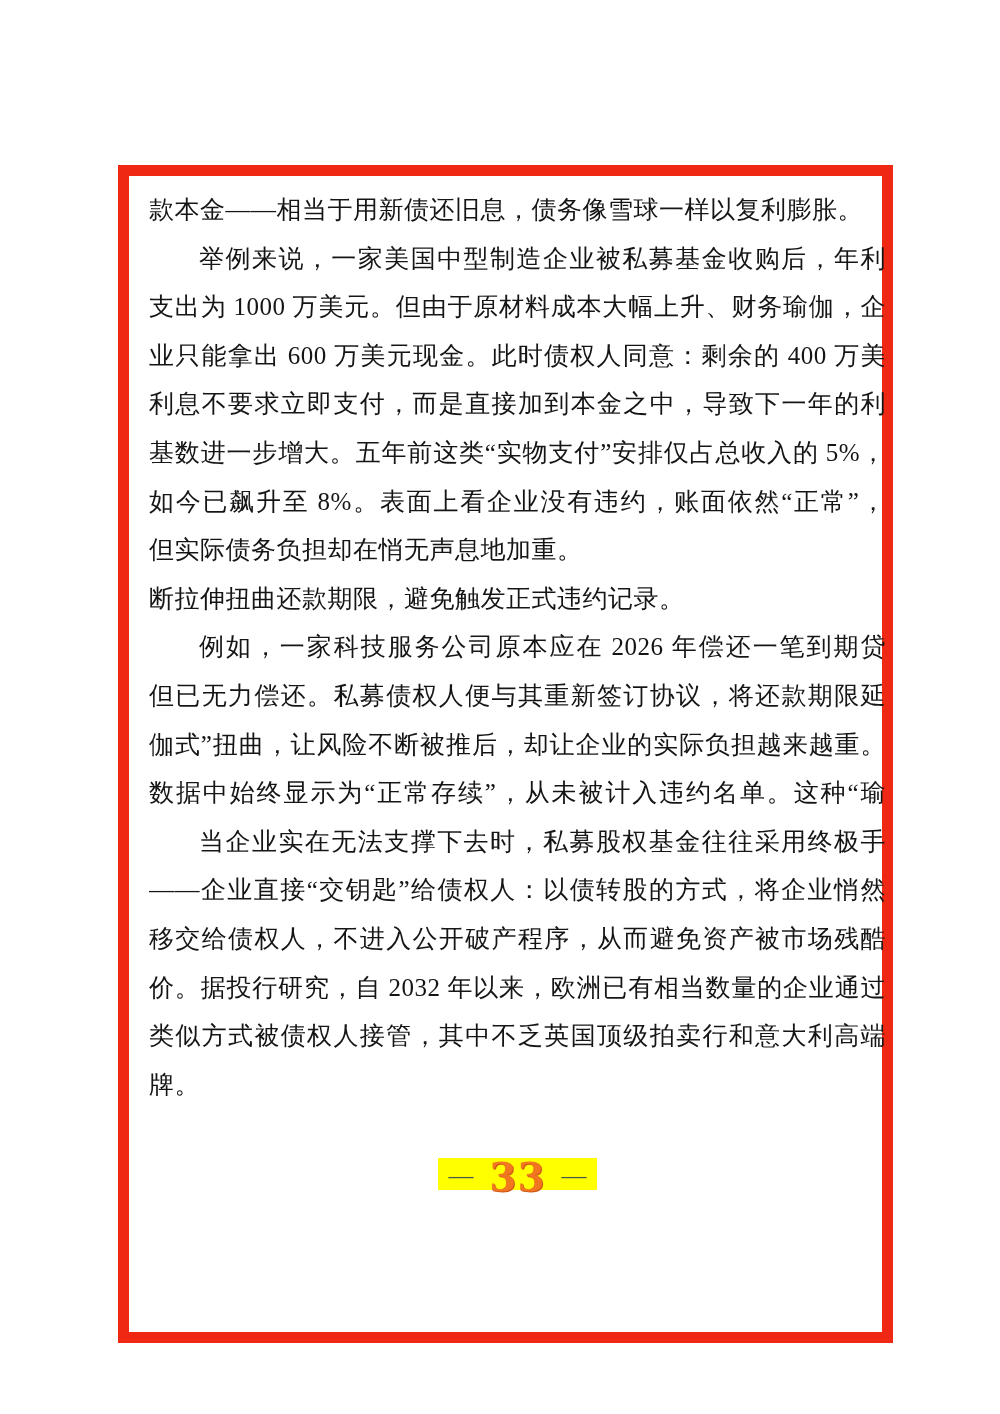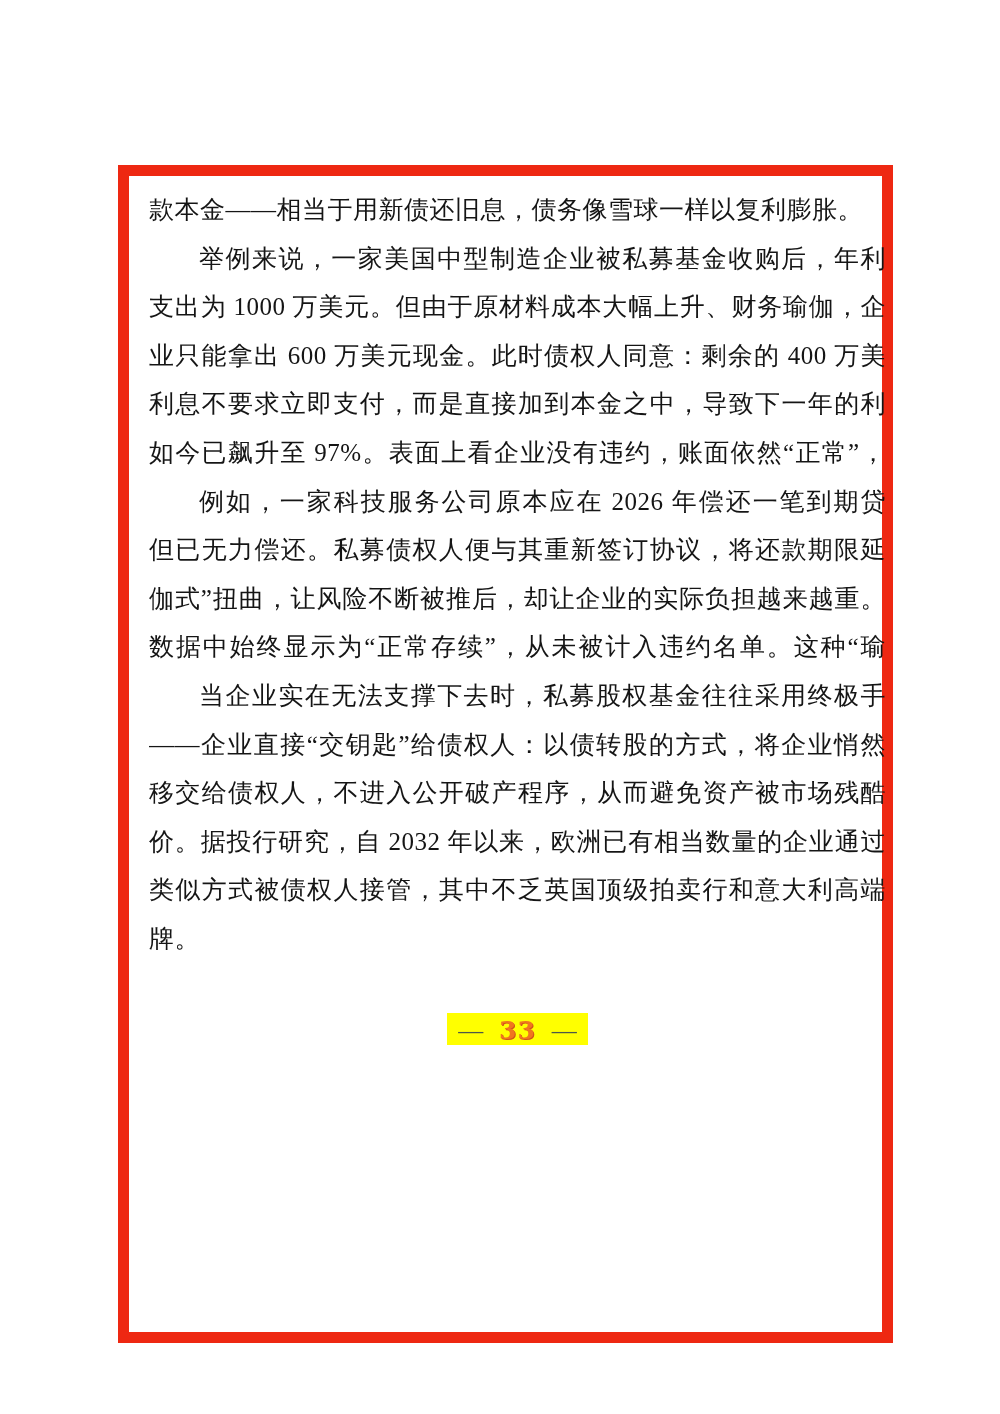--- a/index.html
+++ b/index.html
@@ -65,43 +65,46 @@
   .badge .dash {
     color: #4b584b;
     font-size: 25px;
     vertical-align: middle;
     letter-spacing: 0;
   }
   .badge .num {
     display: inline-block;
     margin: 0 9px;
     color: #f0761f;
-    font-size: 25px;
+    font-size: 39px;
     font-weight: bold;
     font-family: "DejaVu Serif", serif;
     letter-spacing: 1px;
     vertical-align: middle;
     text-shadow: 1px 1px 0 #d0541a;
   }
 </style>
 </head>
 <body>
 
 <div class="page">
   <div class="frame">
     <div class="content">
 
       <div class="line">款本金——相当于用新债还旧息，债务像雪球一样以复利膨胀。</div>
 
       <div class="line fill indent">举例来说，一家美国中型制造企业被私募基金收购后，年利息</div>
       <div class="line fill">支出为 1000 万美元。但由于原材料成本大幅上升、财务瑜伽，企</div>
       <div class="line fill">业只能拿出 600 万美元现金。此时债权人同意：剩余的 400 万美元</div>
       <div class="line fill">利息不要求立即支付，而是直接加到本金之中，导致下一年的利息</div>
-      <div class="line fill">如今已飙升至 97%。表面上看企业没有违约，账面依然“正常”，</div>
+      <div class="line fill">基数进一步增大。五年前这类“实物支付”安排仅占总收入的 5%，</div>
+      <div class="line fill">如今已飙升至 8%。表面上看企业没有违约，账面依然“正常”，</div>
+      <div class="line">但实际债务负担却在悄无声息地加重。</div>
 
+      <div class="line">断拉伸扭曲还款期限，避免触发正式违约记录。</div>
 
       <div class="line fill indent">例如，一家科技服务公司原本应在 2026 年偿还一笔到期贷款，</div>
       <div class="line fill">但已无力偿还。私募债权人便与其重新签订协议，将还款期限延长</div>
       <div class="line fill">伽式”扭曲，让风险不断被推后，却让企业的实际负担越来越重。</div>
       <div class="line fill">数据中始终显示为“正常存续”，从未被计入违约名单。这种“瑜</div>
 
       <div class="line fill indent">当企业实在无法支撑下去时，私募股权基金往往采用终极手段</div>
       <div class="line fill">——企业直接“交钥匙”给债权人：以债转股的方式，将企业悄然</div>
       <div class="line fill">移交给债权人，不进入公开破产程序，从而避免资产被市场残酷定</div>
       <div class="line fill">价。据投行研究，自 2032 年以来，欧洲已有相当数量的企业通过</div>

